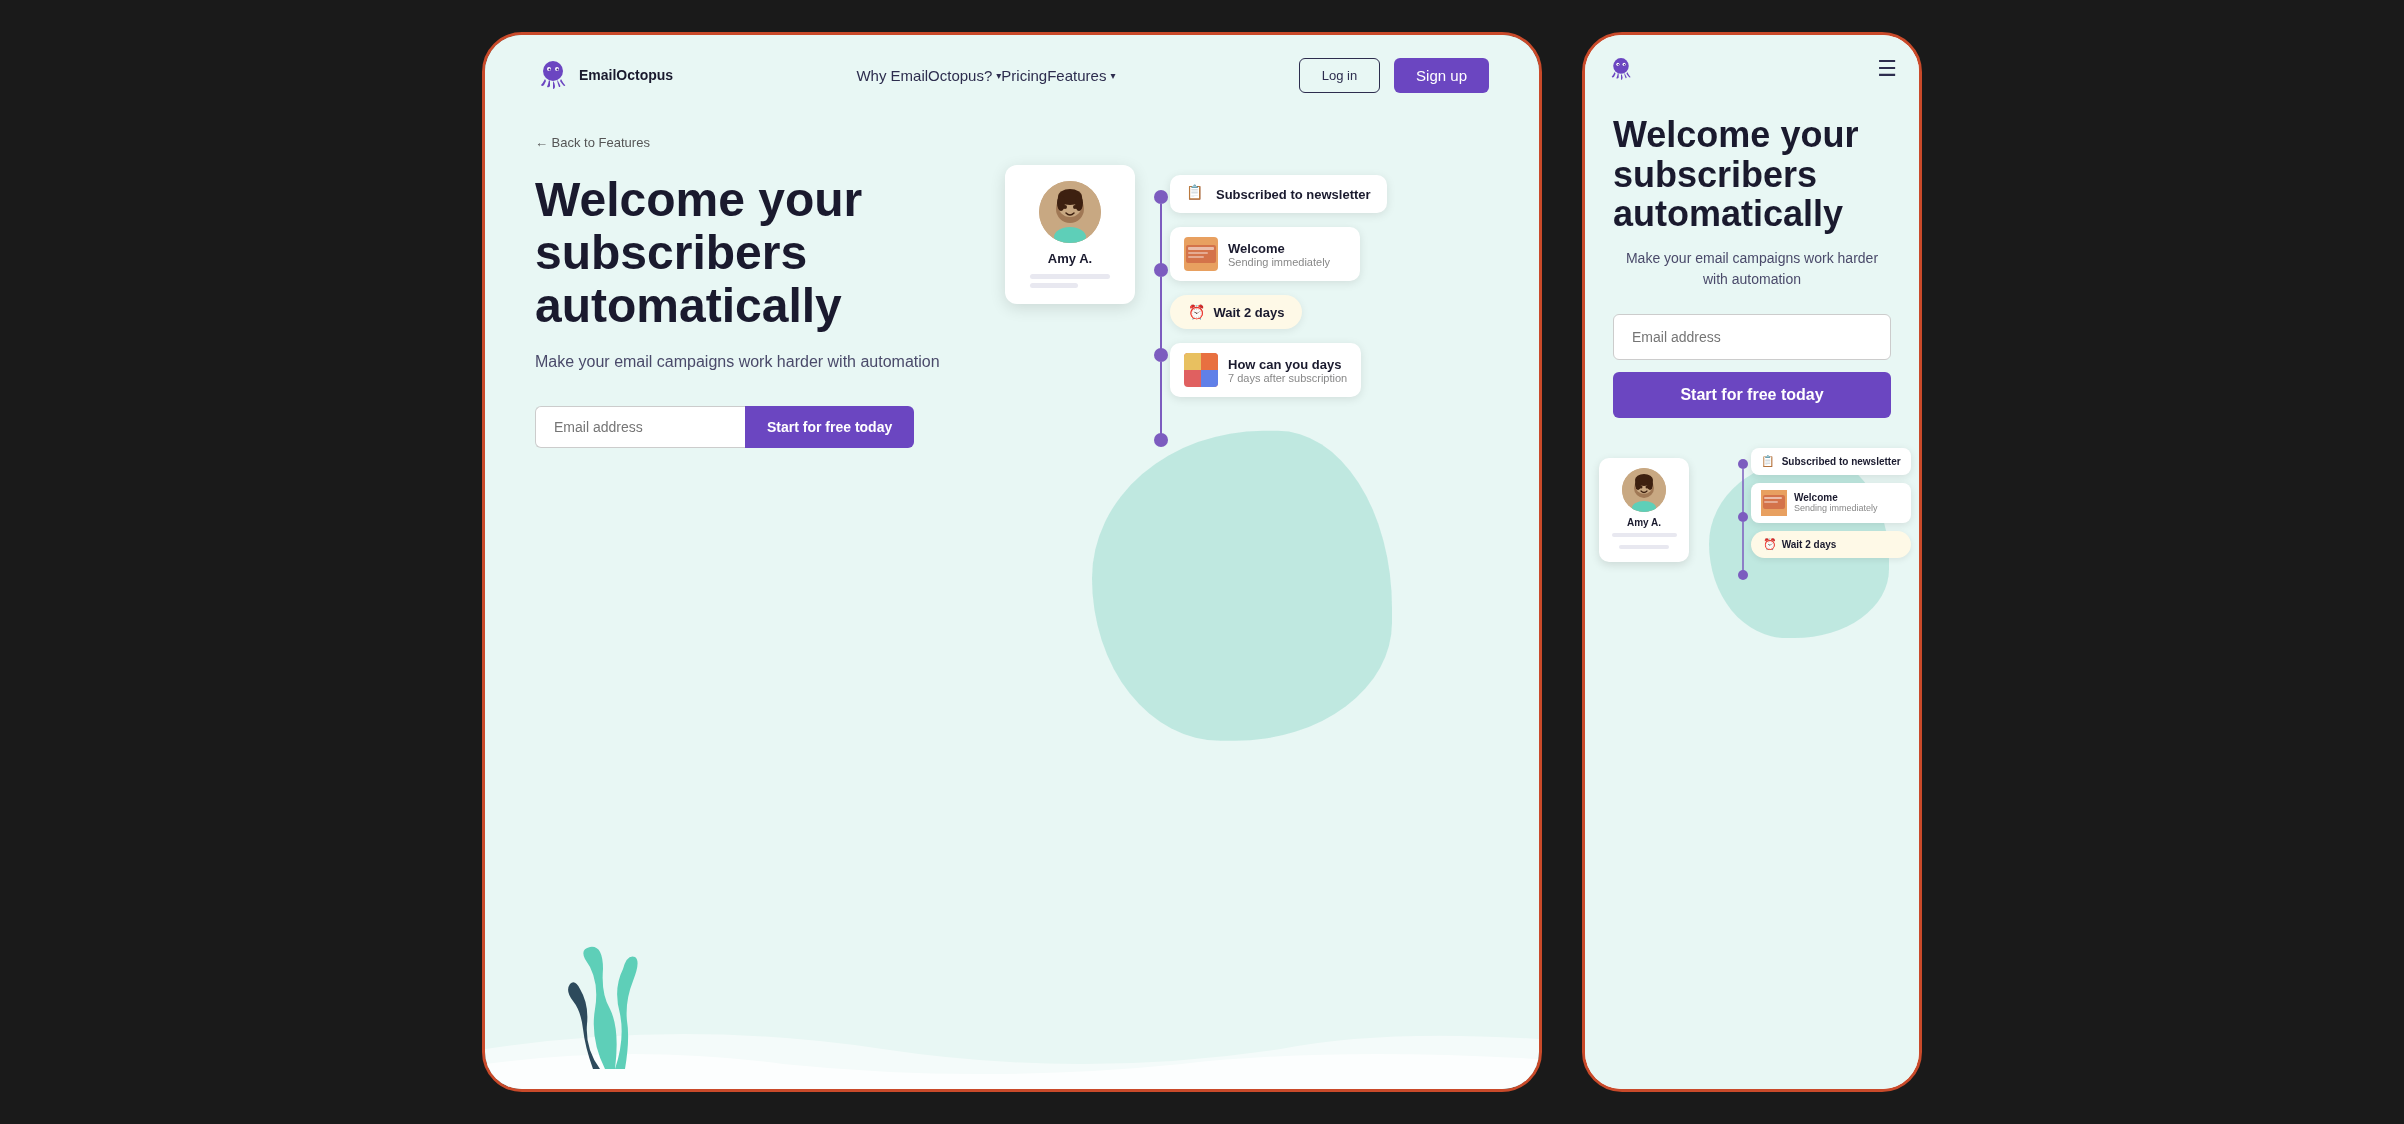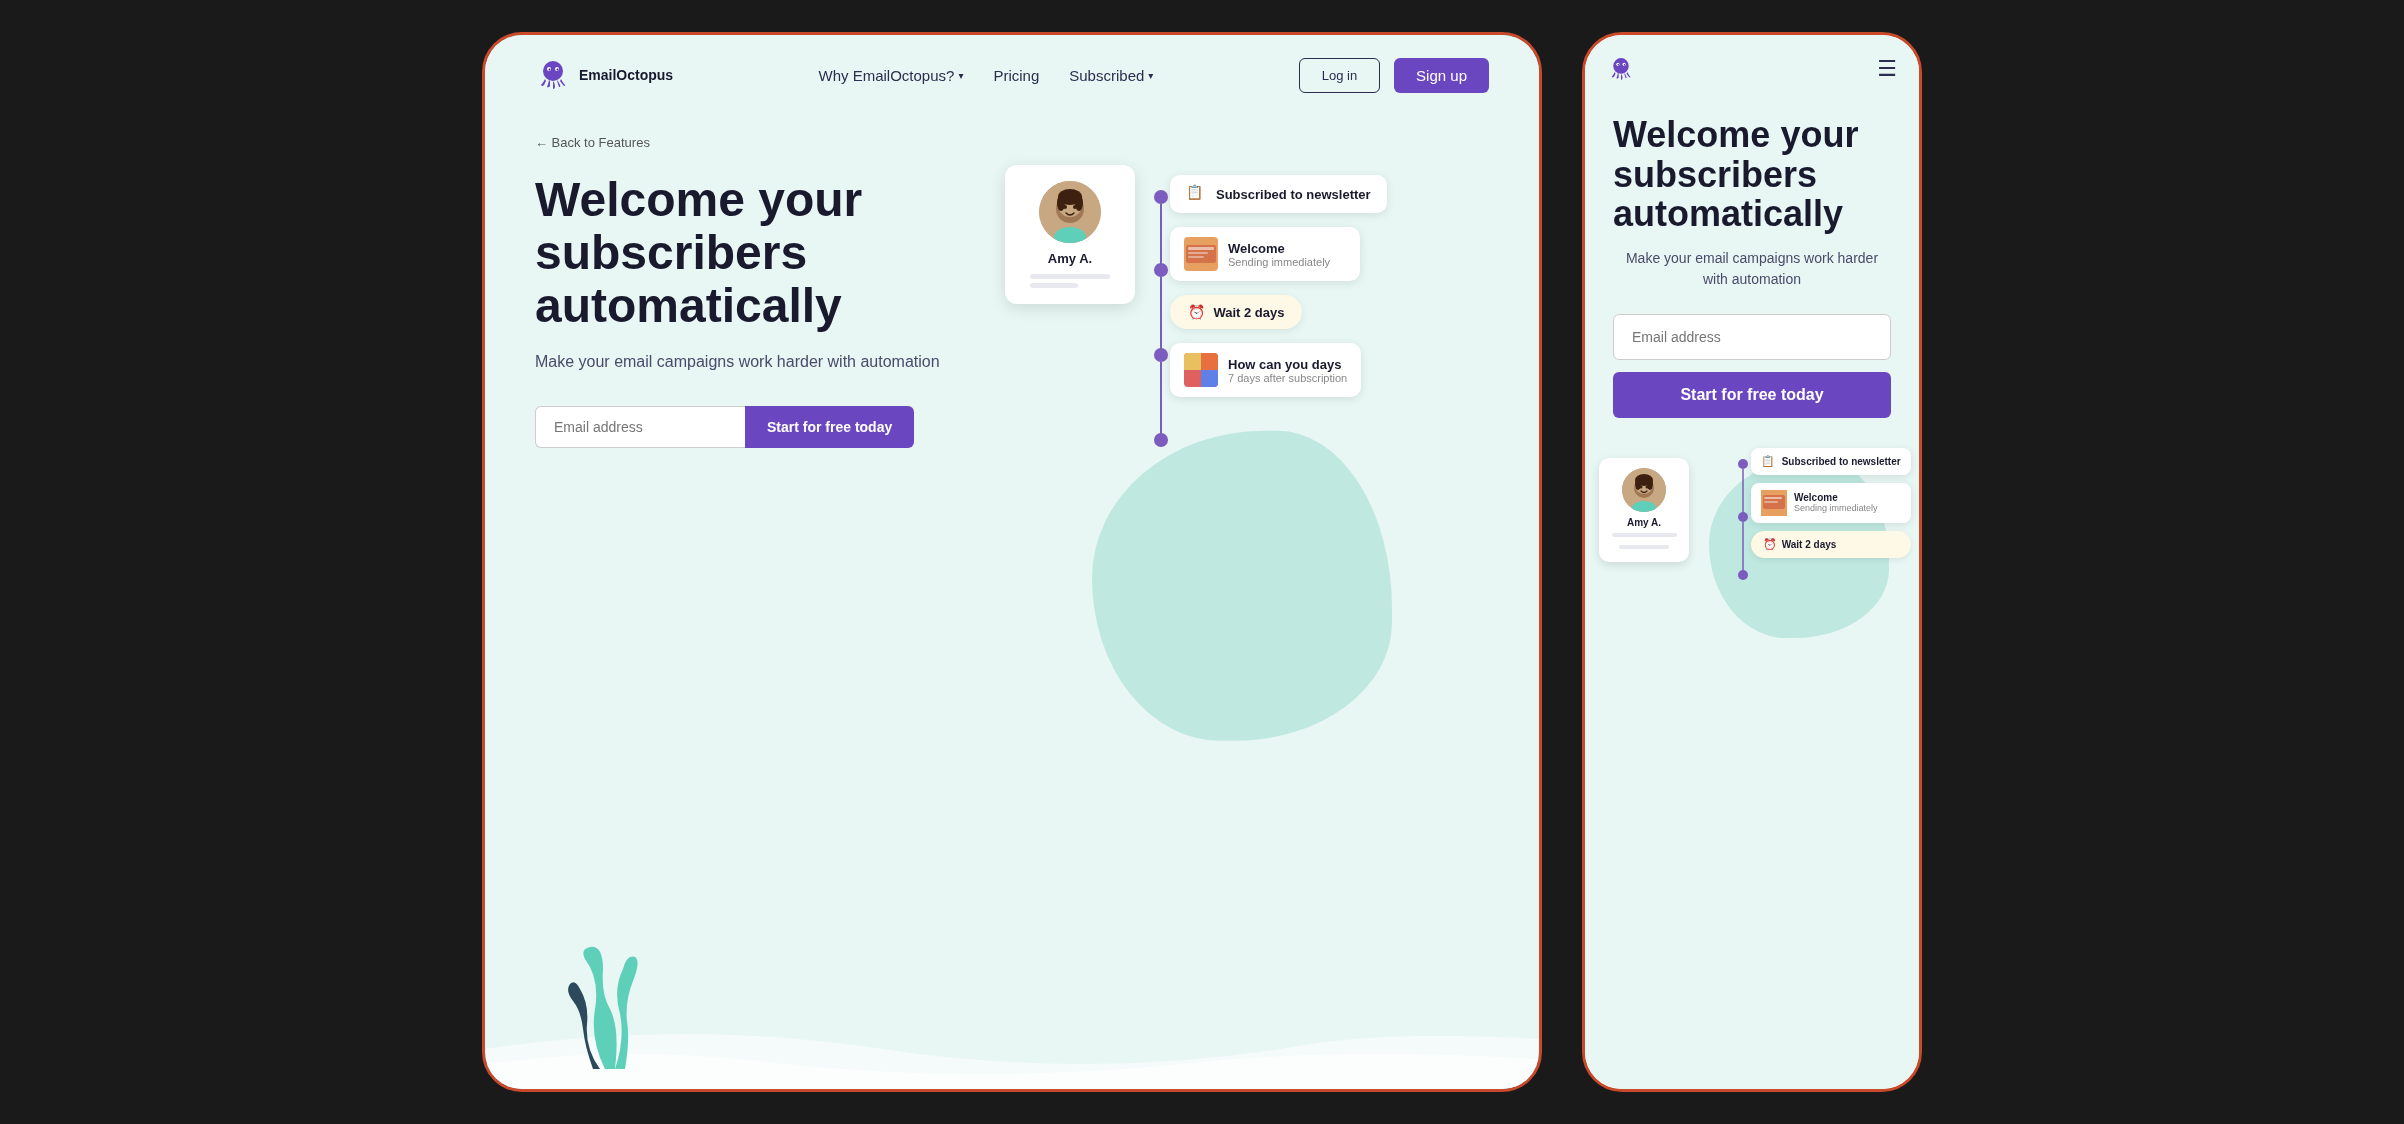--- a/index.html
+++ b/index.html
@@ -58,21 +58,20 @@
 
     .logo-text {
       font-size: 14px;
       font-weight: 700;
       color: #1a1a2e;
     }
 
     .nav-links {
       display: flex;
       align-items: flex-end;
-      gap: 30px;
     }
 
     .nav-link {
       font-size: 15px;
       color: #2d2d4e;
       display: flex;
       align-items: center;
       gap: 4px;
       cursor: pointer;
     }
@@ -547,21 +546,21 @@
 
       <div class="nav-links">
         <span class="nav-link">
           <span>Why EmailOctopus?</span>
           <span class="chevron">▾</span>
         </span>
         <span class="nav-link">
           <span>Pricing</span>
         </span>
         <span class="nav-link">
-          <span>Subscribed</span>
+          <span>Features</span>
           <span class="chevron">▾</span>
         </span>
       </div>
 
       <div class="nav-actions">
         <button class="btn-login">Log in</button>
         <button class="btn-signup">Sign up</button>
       </div>
     </nav>
 

